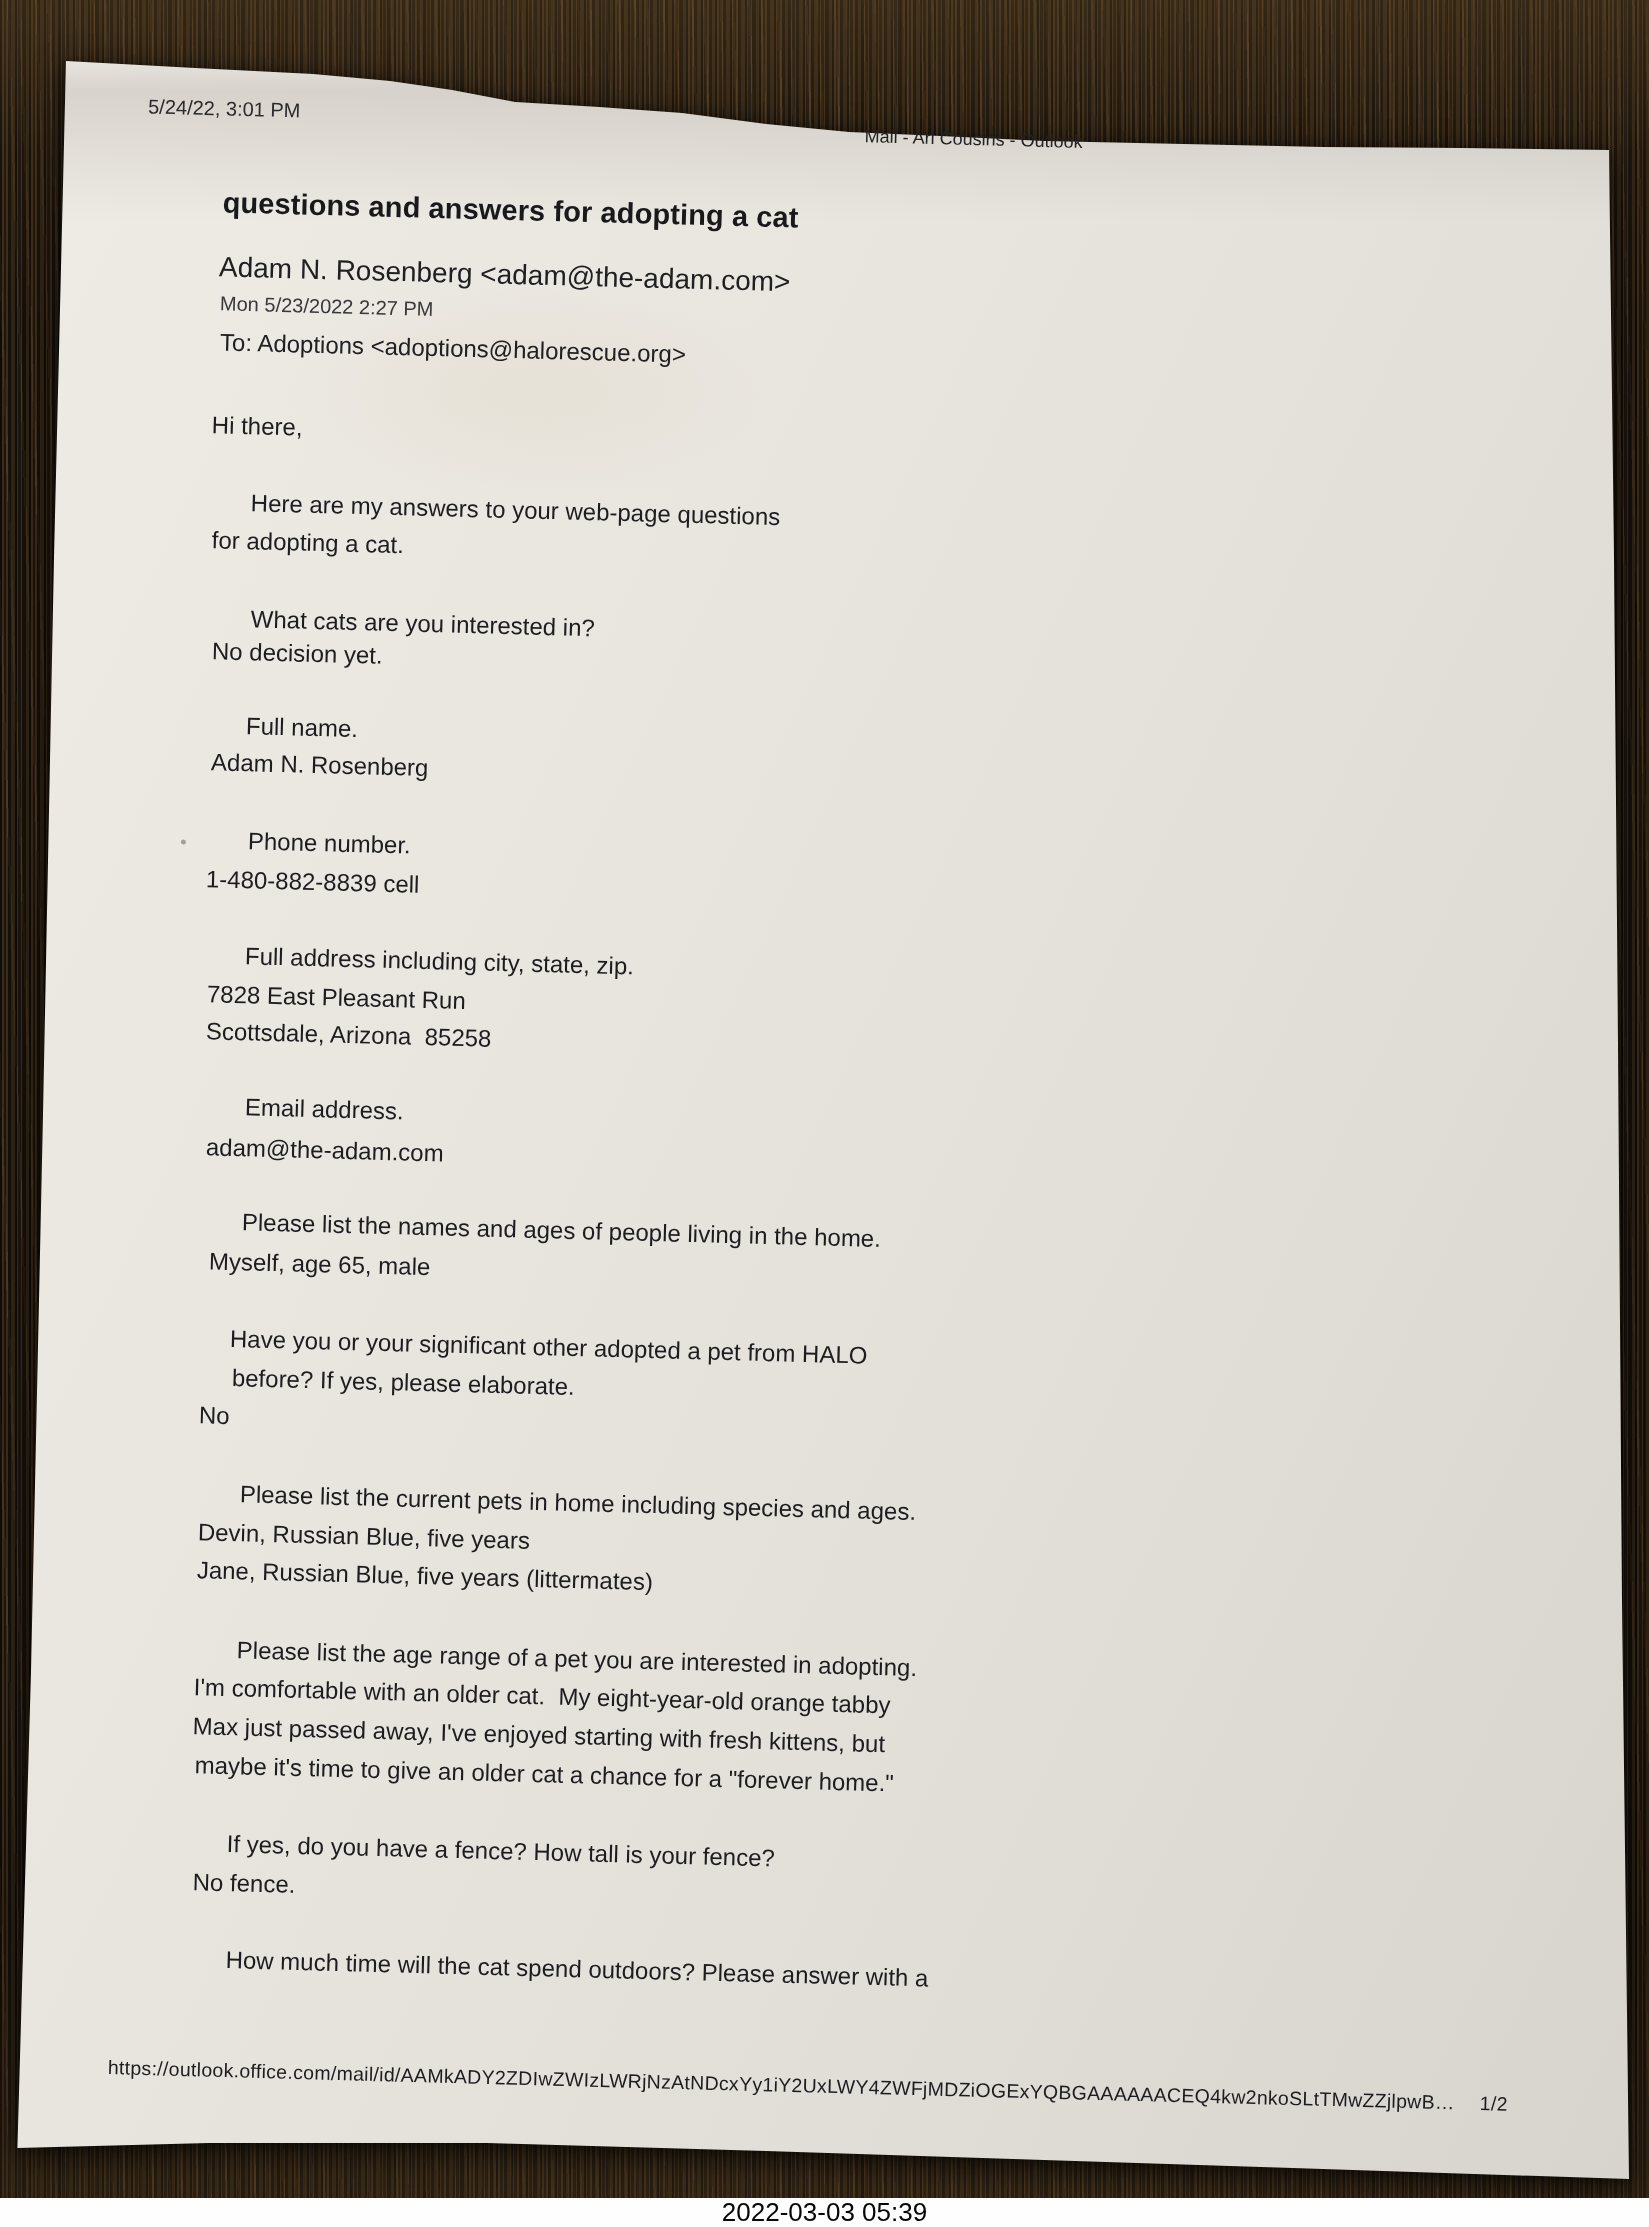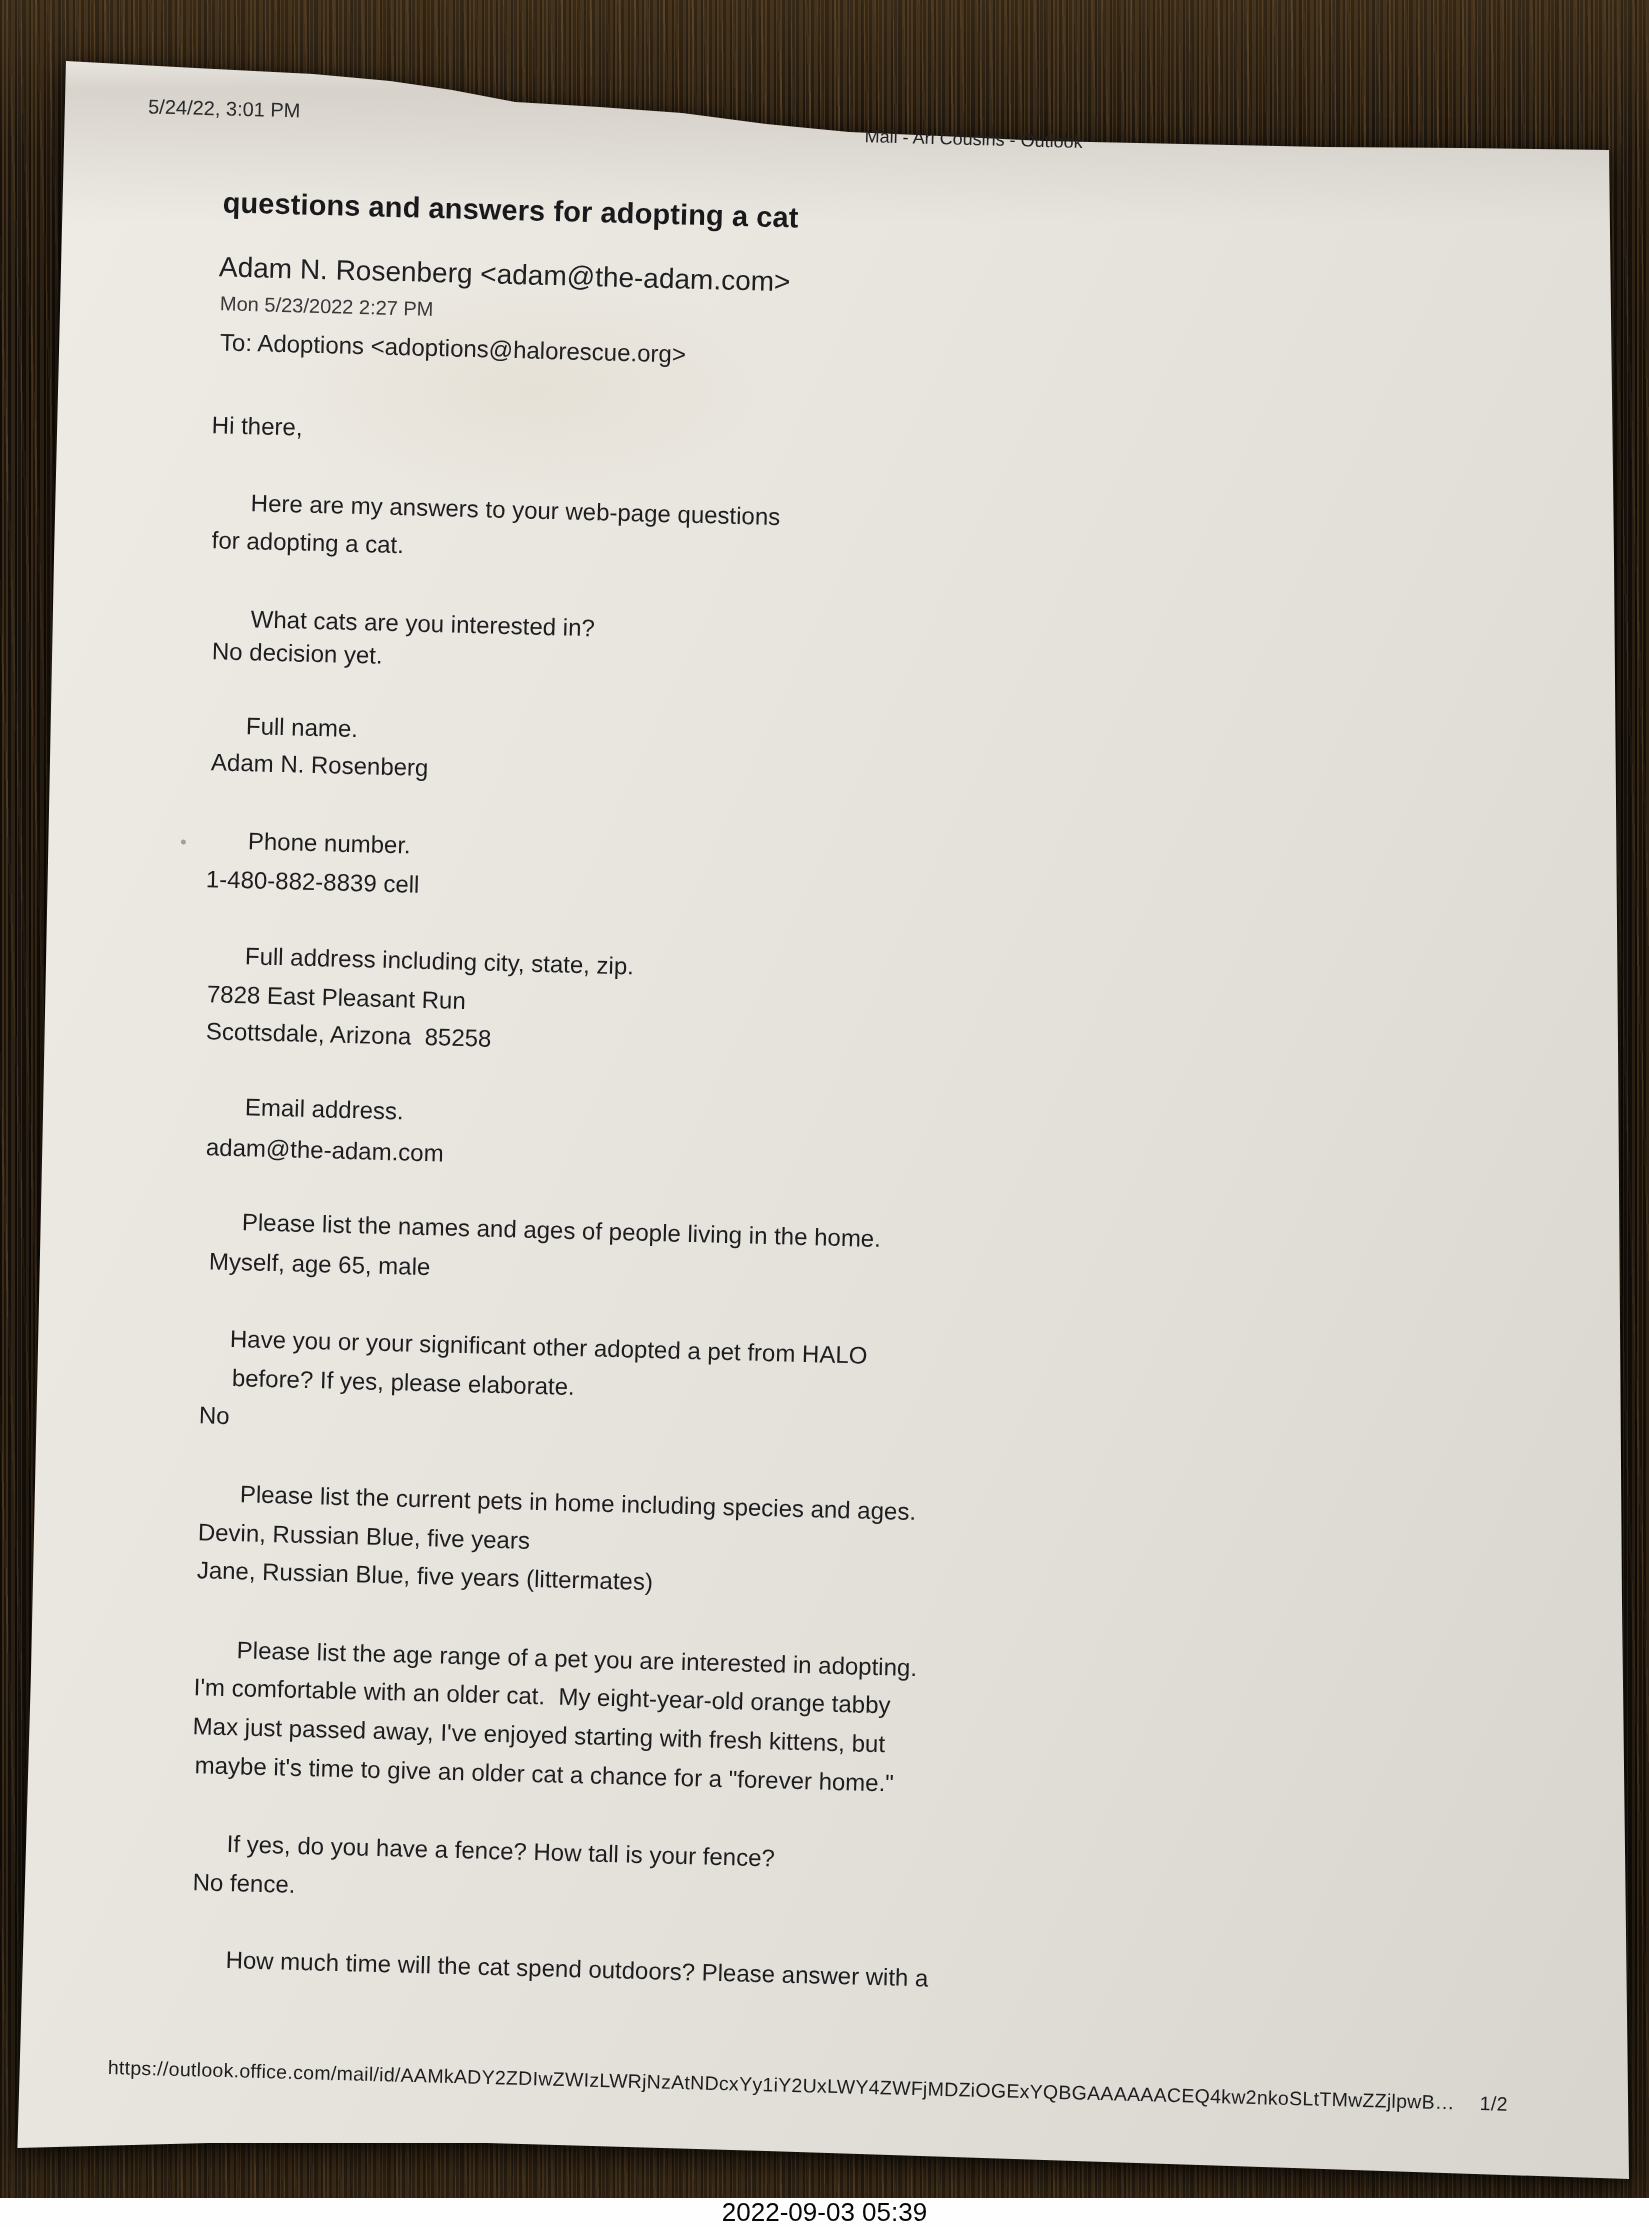--- a/index.html
+++ b/index.html
@@ -118,15 +118,15 @@
 
       <div class="line" style="left:219px;top:1869px">How much time will the cat spend outdoors? Please answer with a</div>
 
       <div class="line url" style="left:104px;top:1982px">
         <span>https://outlook.office.com/mail/id/AAMkADY2ZDIwZWIzLWRjNzAtNDcxYy1iY2UxLWY4ZWFjMDZiOGExYQBGAAAAAACEQ4kw2nkoSLtTMwZZjlpwB…</span>
         <span>1/2</span>
       </div>
     </div>
   </div>
 
-  <div class="caption">2022-09-03 05:39</div>
+  <div class="caption">2022-03-03 05:39</div>
 </div>
 
 
 </body></html>

